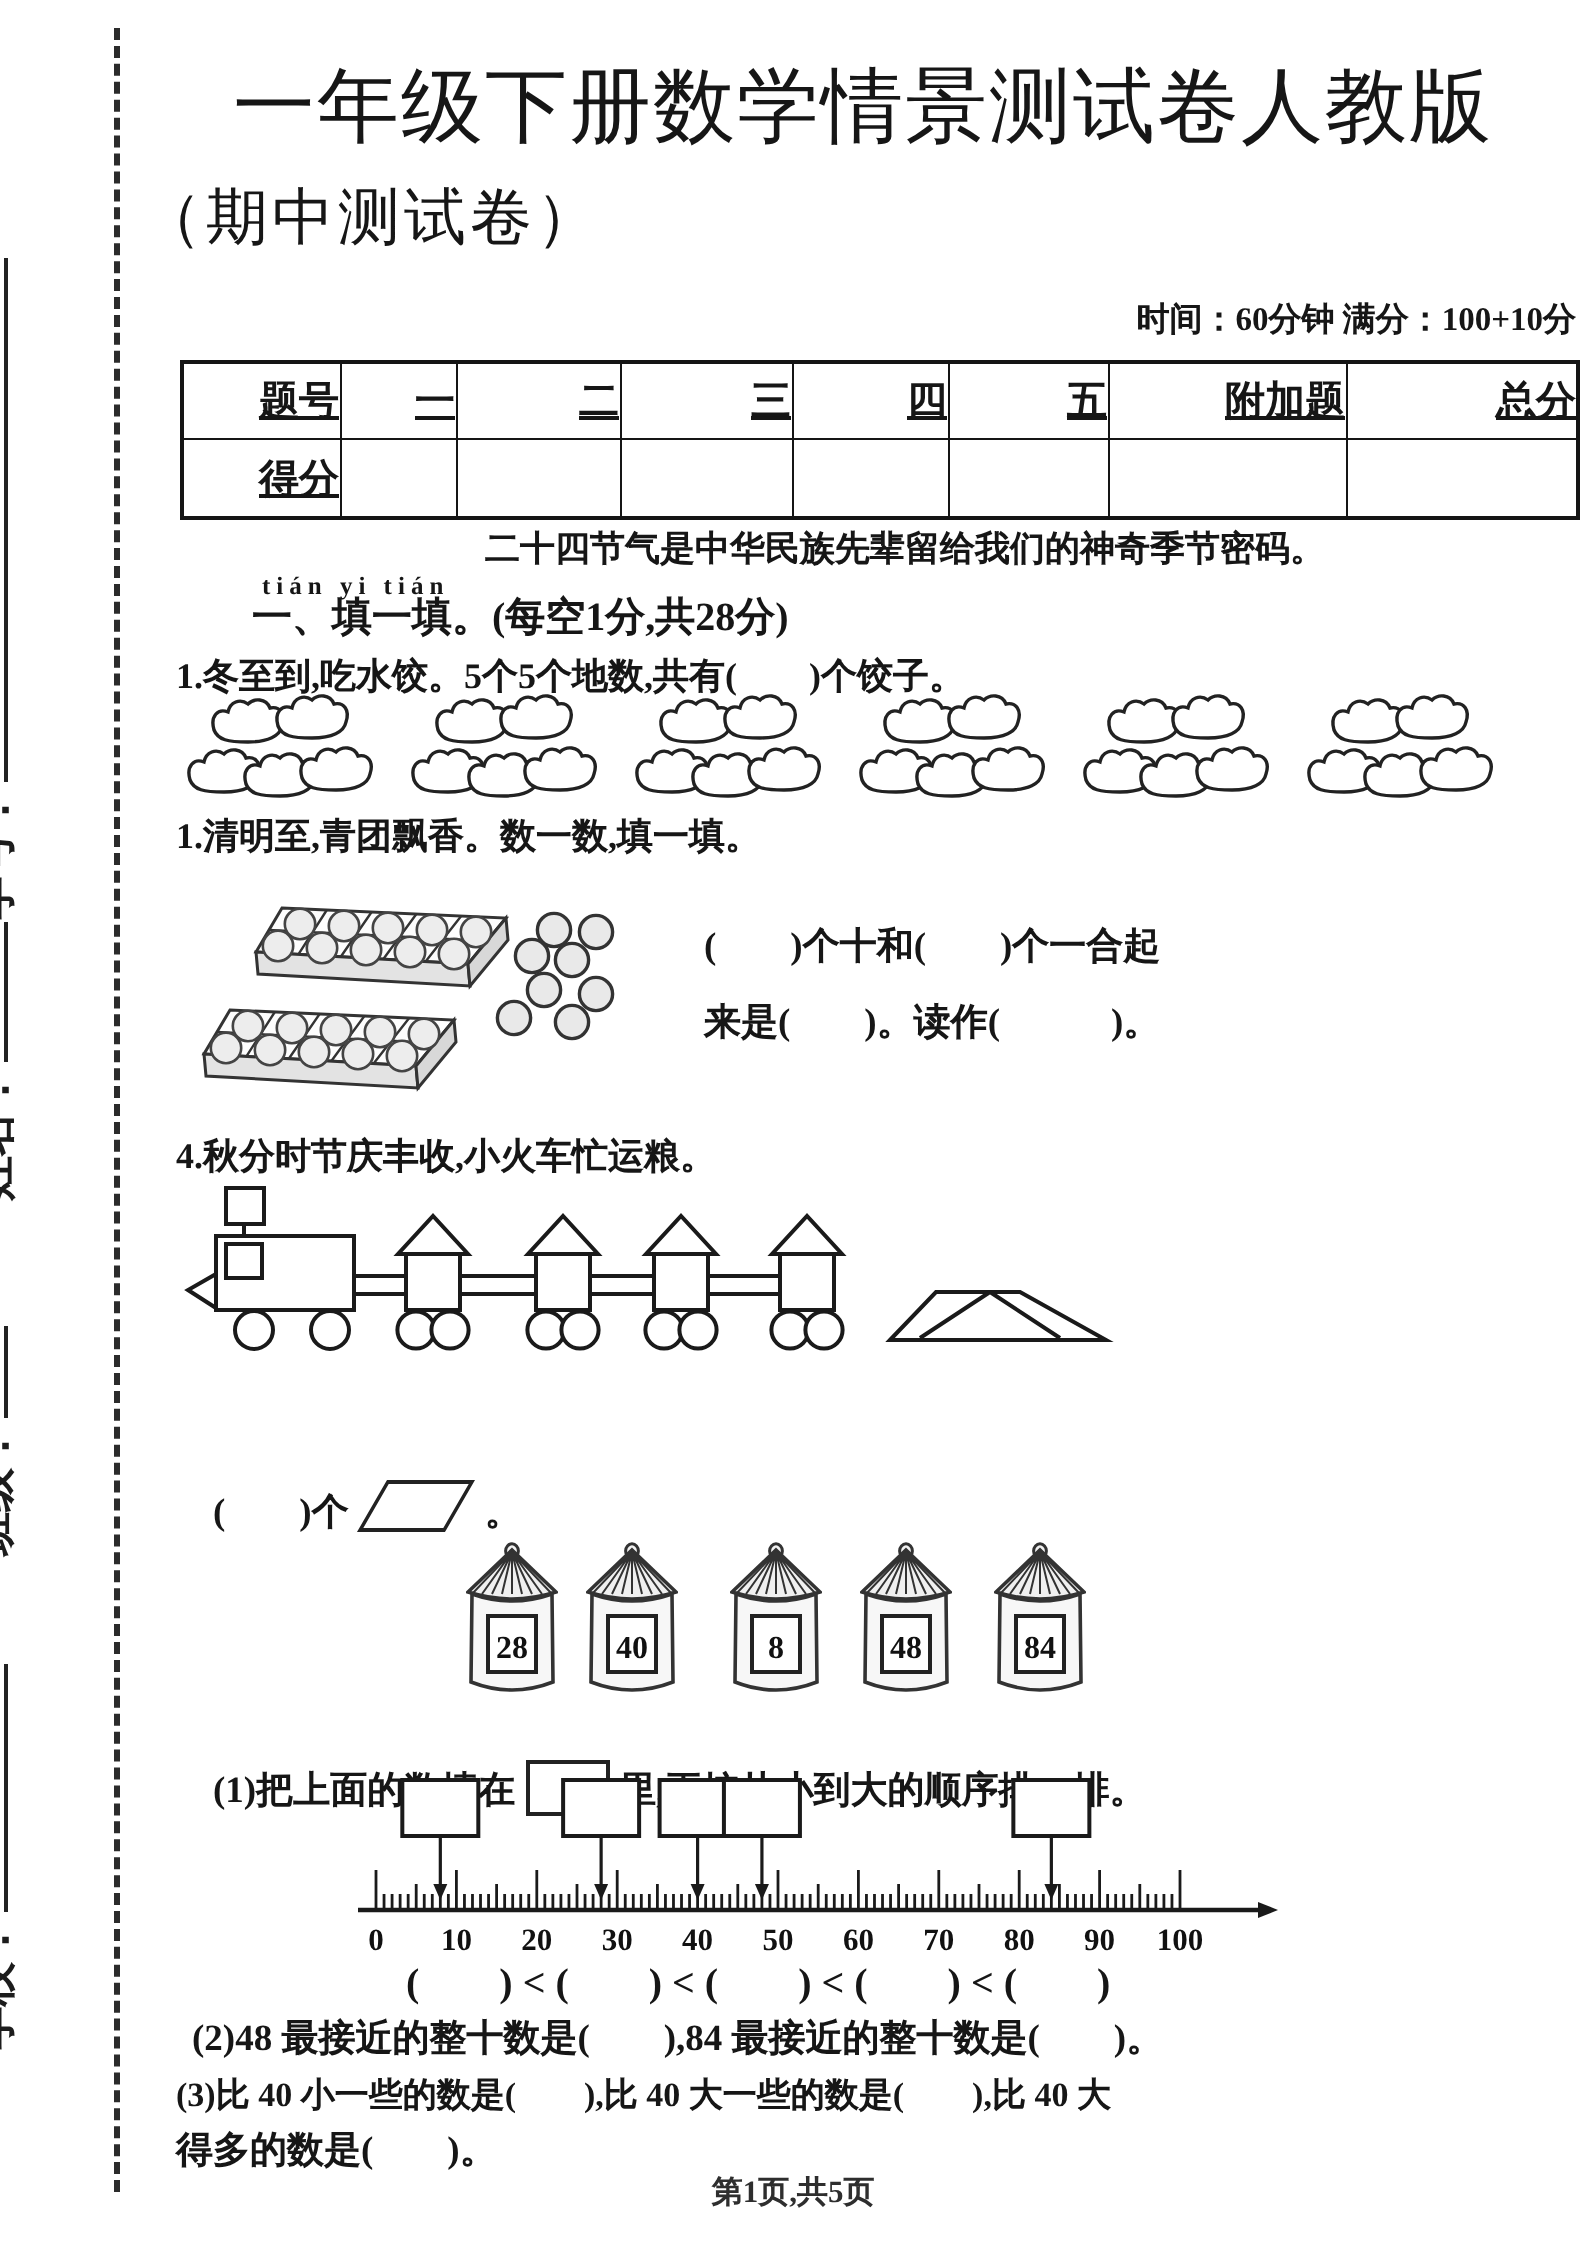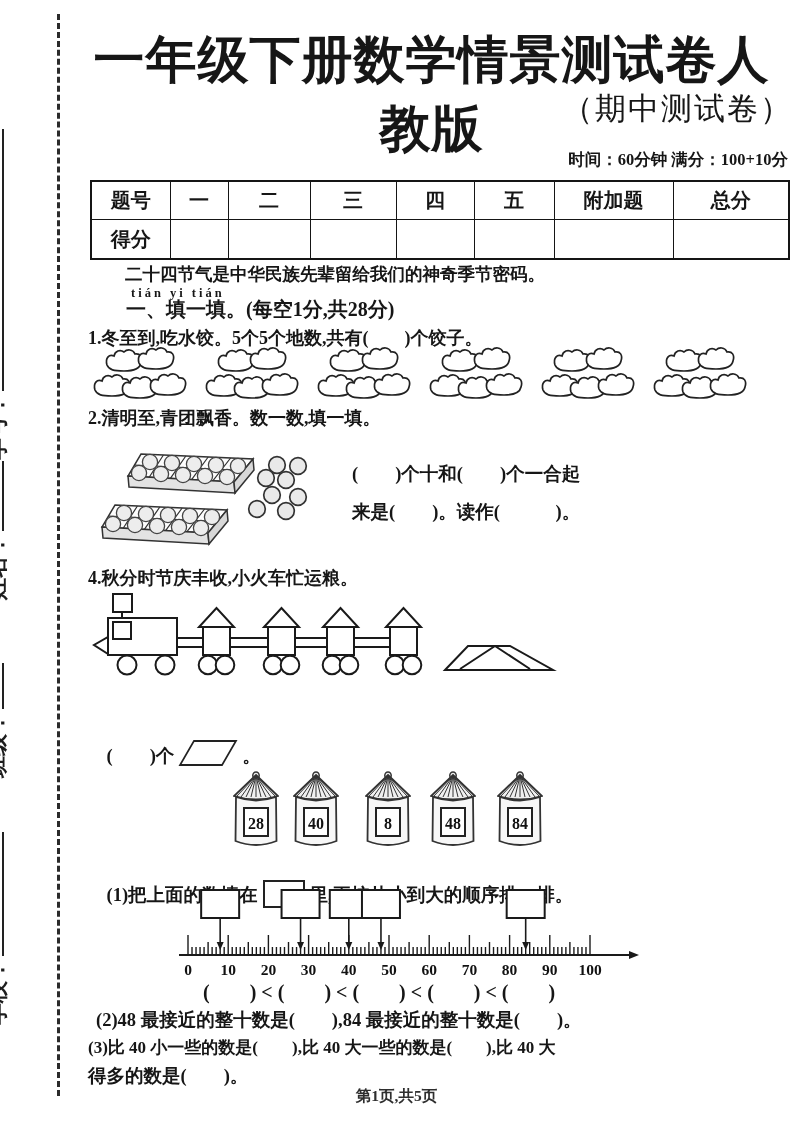--- a/index.html
+++ b/index.html
@@ -6,33 +6,33 @@
   .page{position:relative;width:793px;height:1122px;background:#fff;overflow:hidden;
         font-family:"Liberation Serif","DejaVu Serif",serif;color:#161616;}
   .abs{position:absolute;}
   
   .cutline{position:absolute;left:57px;top:14px;height:1082px;width:0;border-left:3px dashed #2b2b2b;}
   
   .mfield{position:absolute;height:34px;transform:rotate(-90deg);transform-origin:0 100%;
           white-space:nowrap;font-weight:700;font-size:22px;color:#1c1c1c;}
   .mline{display:inline-block;height:15px;border-bottom:2.5px solid #222;margin-left:3px;}
   
-  .title{position:absolute;left:70px;right:0;top:26px;text-align:center;font-size:51px;
-         font-weight:700;letter-spacing:1px;}
-  .subtitle{position:absolute;left:70px;right:0;top:88px;text-align:right;font-size:31px;
+  .title{position:absolute;left:70px;right:0;top:26px;text-align:center;font-size:41px;
+         font-weight:400;letter-spacing:1px;}
+  .subtitle{position:absolute;left:70px;right:0;top:88px;text-align:left;font-size:31px;
             font-weight:500;letter-spacing:2px;}
   .meta{position:absolute;right:5px;top:149px;font-size:16.5px;font-weight:600;}
   
   table.score{position:absolute;left:90px;top:180px;width:698px;border-collapse:collapse;table-layout:fixed;}
-  table.score td{border:1.6px solid #151515;text-align:center;font-size:20px;font-weight:700;padding:0;}
+  table.score td{border:1.6px solid #151515;text-align:right;font-size:20px;font-weight:700;padding:0;text-decoration:underline;}
   table.score tr.h td{height:37px;}
   table.score tr.s td{height:38px;}
   table.score{border:2px solid #151515;}
   
-  .txt{position:absolute;font-size:18px;font-weight:600;white-space:pre;line-height:24px;}
+  .txt{position:absolute;font-size:18px;font-weight:600;white-space:pre;line-height:24px;text-align:center;}
   .intro{left:90px;top:262px;width:690px;text-indent:2em;white-space:normal;font-size:17.5px;}
   .pinyin{left:131px;top:281px;font-size:12.5px;letter-spacing:3px;font-weight:600;}
   .heading{left:88px;top:297px;font-size:20px;font-weight:700;margin-left:38px;}
   .foot{position:absolute;left:0;width:100%;top:1086px;text-align:center;font-size:15.5px;font-weight:700;color:#2e2e2e;}
   
   .dumprows{position:absolute;left:92px;top:346px;width:656px;height:58px;display:flex;justify-content:space-between;}
   .granaries{position:absolute;left:233px;top:771px;width:320px;height:82px;}
   .granary{position:absolute;top:0;}
   svg text{font-family:"Liberation Serif","DejaVu Serif",serif;}
   
@@ -176,21 +176,21 @@
       </svg>
       <svg width="96" height="56" viewBox="0 0 96 56">
         <use href="#dumpling" x="12" y="2"></use>
         <use href="#dumpling" x="44" y="0"></use>
         <use href="#dumpling" x="0" y="27"></use>
         <use href="#dumpling" x="28" y="29"></use>
         <use href="#dumpling" x="56" y="26"></use>
       </svg>
     </div>
 
-  <div class="txt" style="left:88px;top:406px;">2.清明至,青团飘香。数一数,填一填。</div>
+  <div class="txt" style="left:88px;top:406px;">1.清明至,青团飘香。数一数,填一填。</div>
   <svg class="abs" style="left:85px;top:448px;" width="250" height="105" viewBox="0 0 250 105">
     <use href="#tray" x="43" y="6"></use>
     <use href="#tray" x="17" y="57"></use>
     <g fill="#e9e9e9" stroke="#333" stroke-width="1.7">
       <circle cx="192" cy="17" r="8.3"></circle>
         <circle cx="213" cy="18" r="8.3"></circle>
       <circle cx="181" cy="30" r="8.3"></circle>
         <circle cx="201" cy="32" r="8.3"></circle>
       <circle cx="187" cy="47" r="8.3"></circle>
         <circle cx="213" cy="49" r="8.3"></circle>

